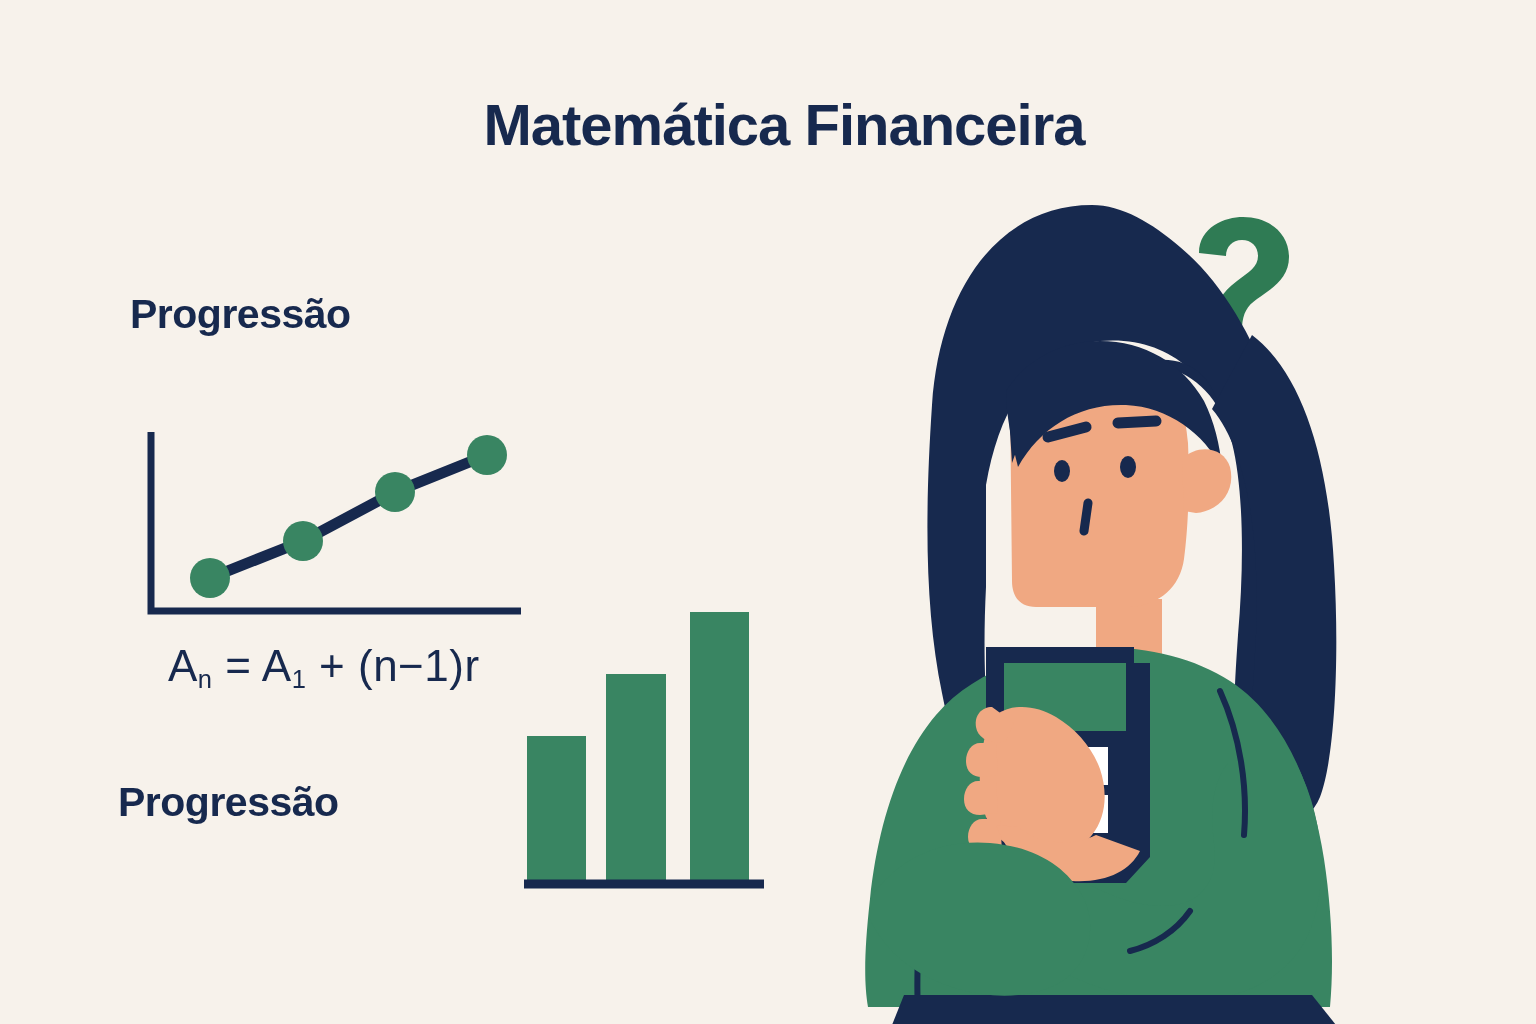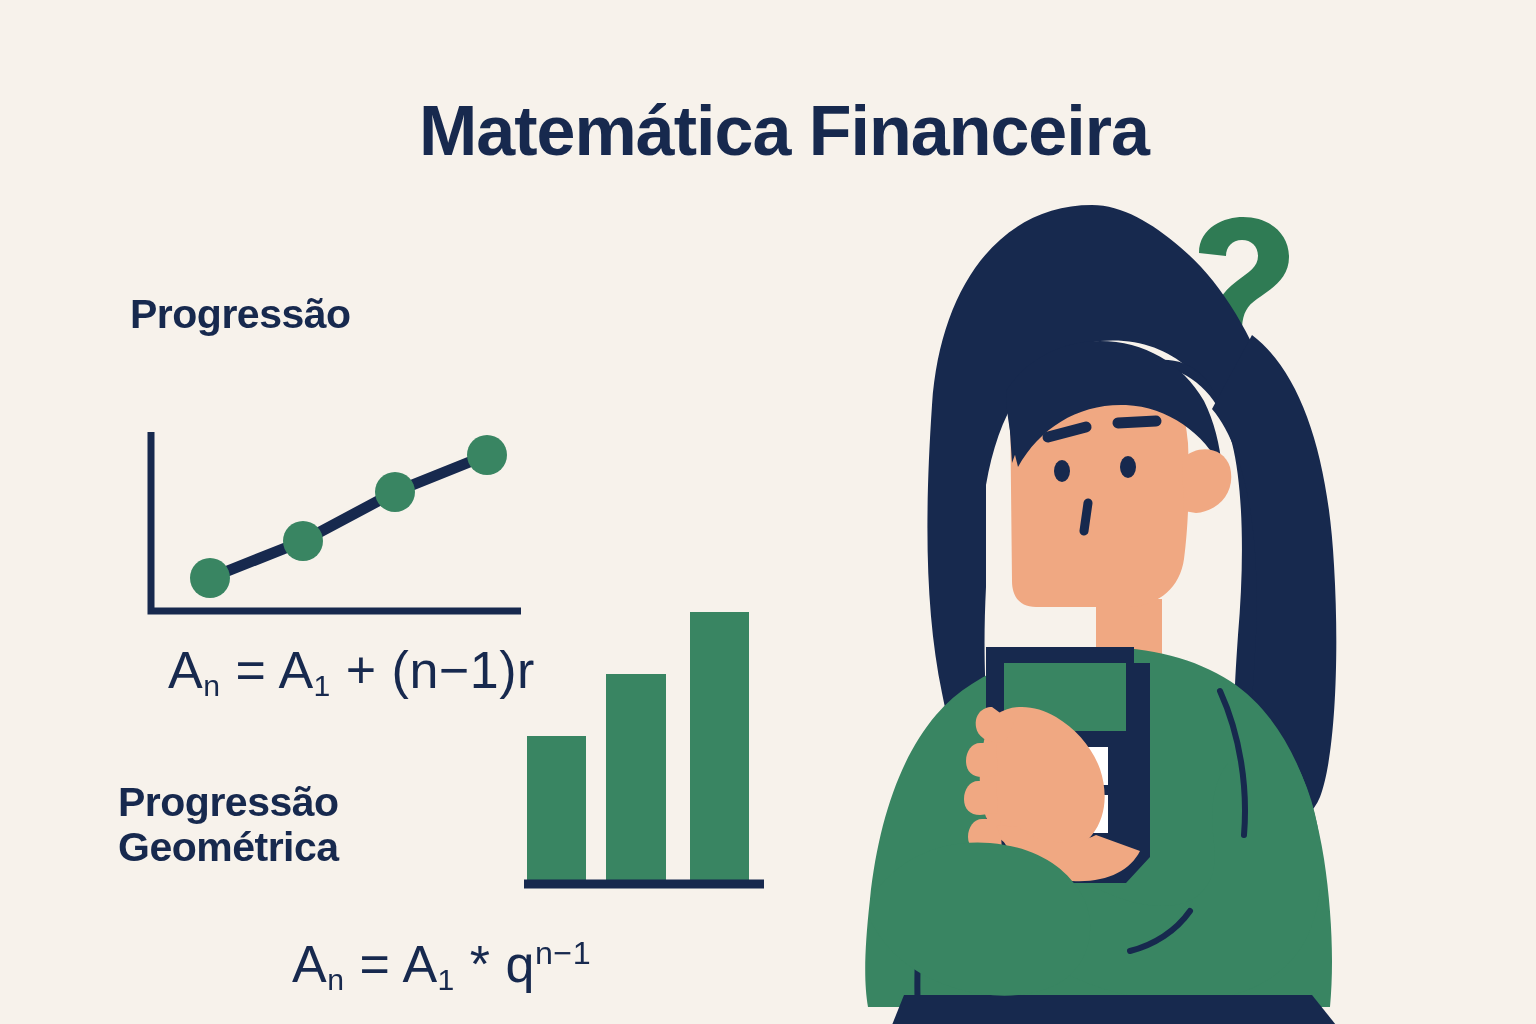--- a/index.html
+++ b/index.html
@@ -11,21 +11,21 @@
     overflow:hidden;
   }
   #stage { position:absolute; inset:0; }
 
   
   .title {
     position:absolute;
     left:0; right:0;
     top:96px;
     text-align:center;
-    font-size:70px;
+    font-size:58px;
     font-weight:bold;
     letter-spacing:-1px;
     color:#17294E;
     line-height:1;
     margin-left:32px;
   }
 
   
   .heading {
     position:absolute;
@@ -37,21 +37,21 @@
     letter-spacing:-0.5px;
   }
   #pa-heading { left:130px; top:292px; width:390px; }
   #pg-heading { left:118px; top:780px; width:390px; }
   .heading .l2 { display:block; }
 
   
   .formula {
     position:absolute;
     color:#17294E;
-    font-size:52px;
+    font-size:44px;
     line-height:1;
     white-space:nowrap;
     letter-spacing:0.5px;
   }
   #pa-formula { left:168px; top:644px; }
   #pg-formula { left:292px; top:938px; }
   .formula sub { font-size:0.58em; vertical-align:baseline; position:relative; top:0.28em; }
   .formula sup { font-size:0.62em; vertical-align:baseline; position:relative; top:-0.55em; }
 
   
@@ -83,33 +83,29 @@
     <circle cx="265" cy="82" r="20" fill="#398562"></circle>
     <circle cx="357" cy="45" r="20" fill="#398562"></circle>
   </svg>
 
   <div class="formula" id="pa-formula">
     <span>A</span><sub>n</sub><span> = </span><span>A</span><sub>1</sub><span> + (n−1)r</span>
   </div>
 
   <div class="heading" id="pg-heading">
     <span class="l1">Progressão</span>
-    <span class="l2">Geométrica</span>
   </div>
 
   <svg class="svg-abs" id="bar-chart" width="290" height="300" viewBox="0 0 290 300">
     <rect x="22" y="141" width="59" height="148" fill="#398562"></rect>
     <rect x="101" y="79" width="60" height="210" fill="#398562"></rect>
     <rect x="185" y="17" width="59" height="272" fill="#398562"></rect>
     <line x1="19" y1="289" x2="259" y2="289" stroke="#17294E" stroke-width="9" stroke-linecap="butt"></line>
   </svg>
 
-  <div class="formula" id="pg-formula">
-    <span>A</span><sub>n</sub><span> = </span><span>A</span><sub>1</sub><span> * </span><span>q</span><sup>n−1</sup>
-  </div>
 
   <svg class="svg-abs" id="qmark" width="110" height="150" viewBox="0 0 110 150">
     <path d="M 14 38
              C 14 12, 40 2, 58 2
              C 84 2, 104 18, 104 42
              C 104 64, 86 74, 72 84
              C 62 91, 58 98, 57 112
              L 30 112
              C 29 90, 36 78, 52 66
              C 64 57, 73 52, 73 41

